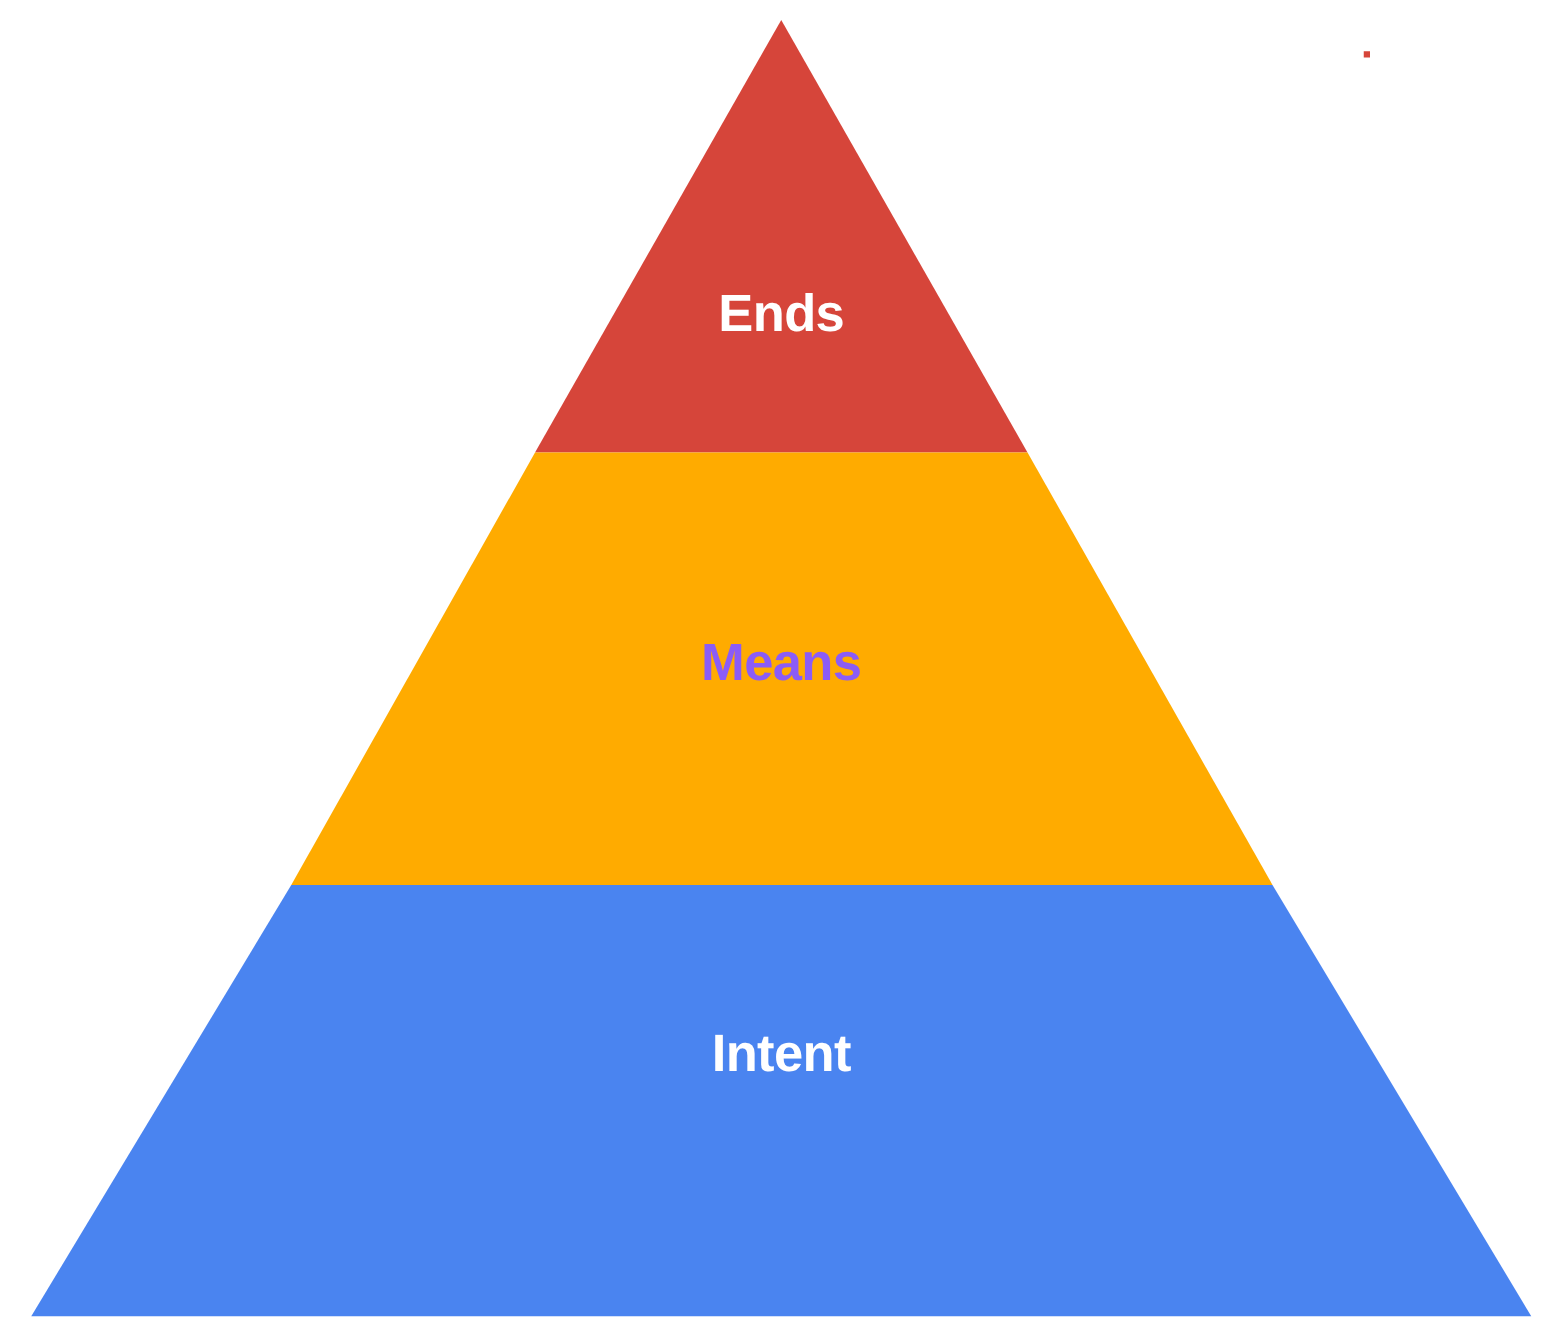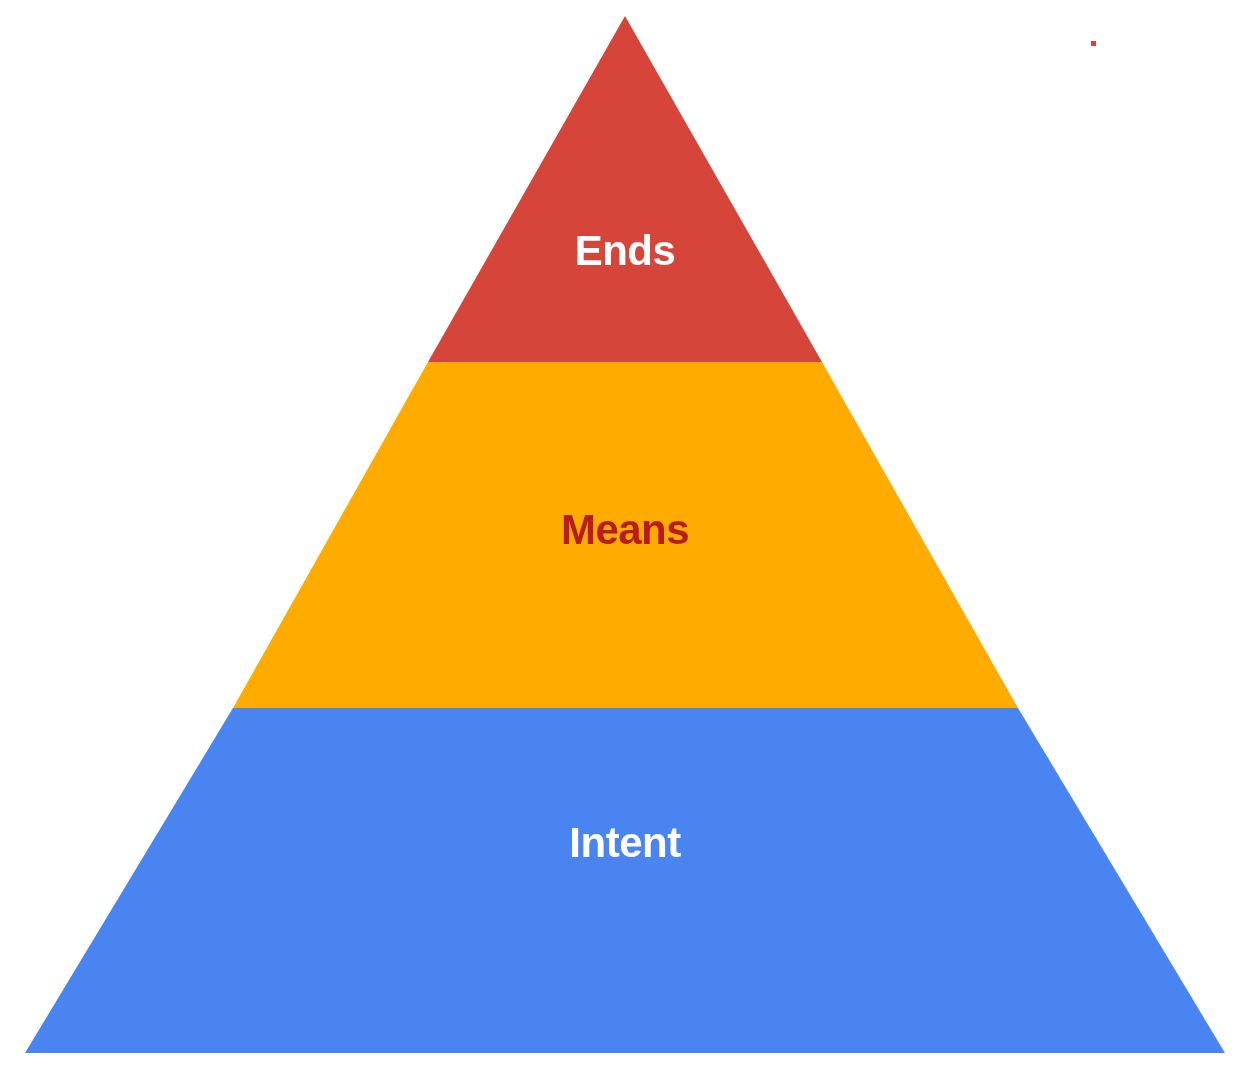--- a/index.html
+++ b/index.html
@@ -62,19 +62,19 @@
 <div id="diagram-root" style="background: rgb(255, 255, 255);">
 
   <svg id="pyramid-svg" viewBox="0 0 1250 1072" xmlns="http://www.w3.org/2000/svg" shape-rendering="geometricPrecision">
     <polygon id="tier-shape-0" points="625,16 822,362 428,362" fill="#D6453A"></polygon>
     <polygon id="tier-shape-1" points="428,362 822,362 1018,708 233,708" fill="#FFAB00"></polygon>
     <polygon id="tier-shape-2" points="233,708 1018,708 1225,1053 25,1053" fill="#4A84F0"></polygon>
   </svg>
 
   <div class="tier-label" id="label-ends" style="color: rgb(255, 255, 255);">Ends</div>
 
-  <div class="tier-label" id="label-means" style="color: #b91c1c;">Means</div>
+  <div class="tier-label" id="label-means" style="color: #8b5cf6;">Means</div>
 
   <div class="tier-label" id="label-intent" style="color: rgb(255, 255, 255);">Intent</div>
 
   <div id="stray-mark" style="background: rgb(214, 69, 58); left: 1091px; top: 41px; width: 5px; height: 5px;"></div>
 
 </div>
 
 </body></html>

